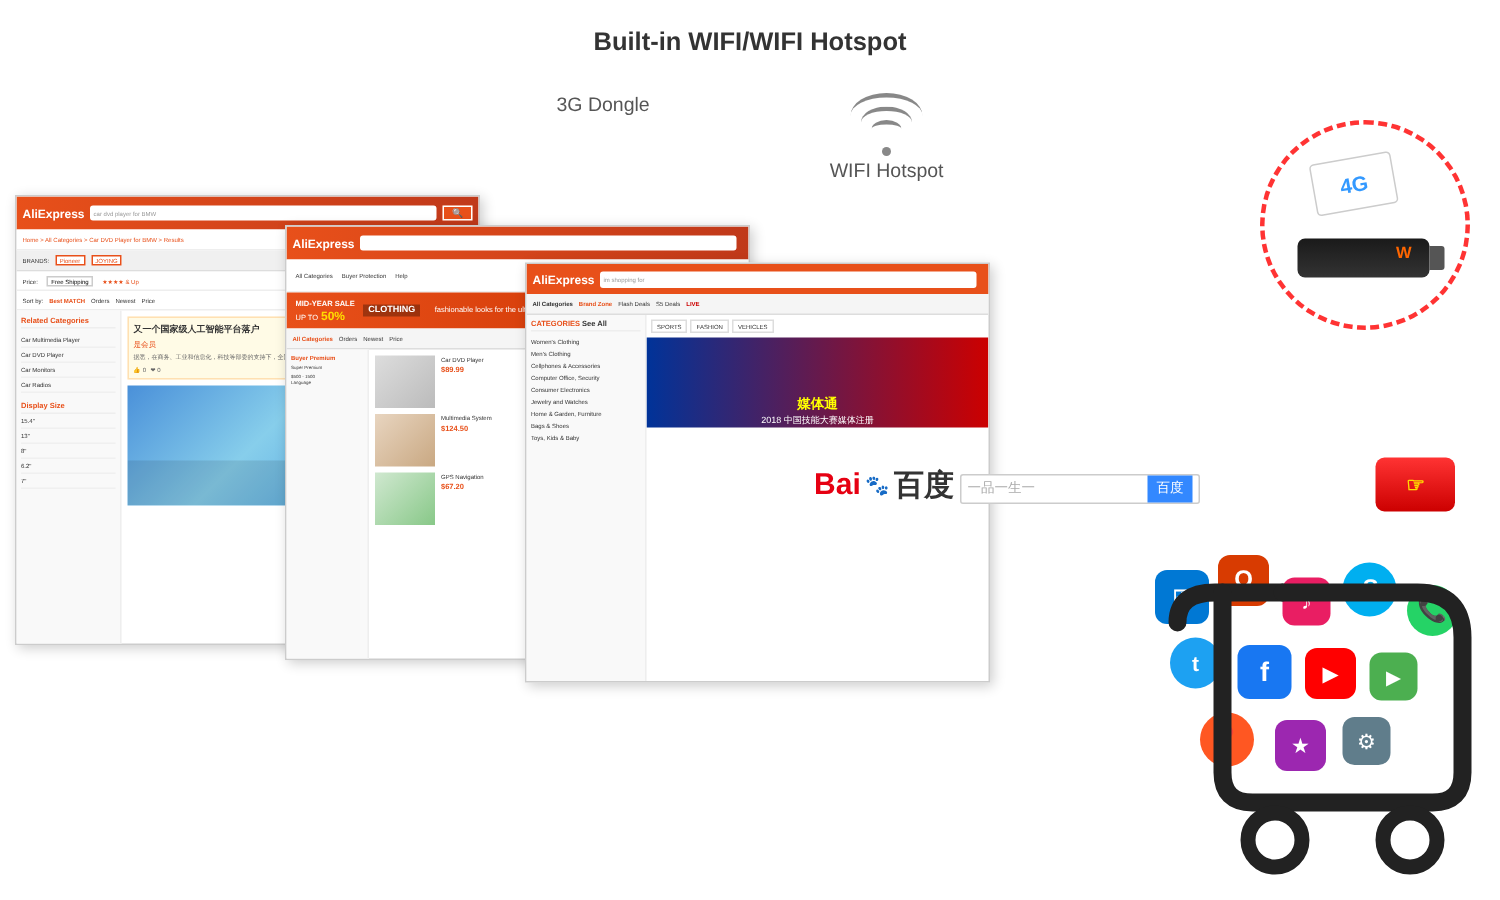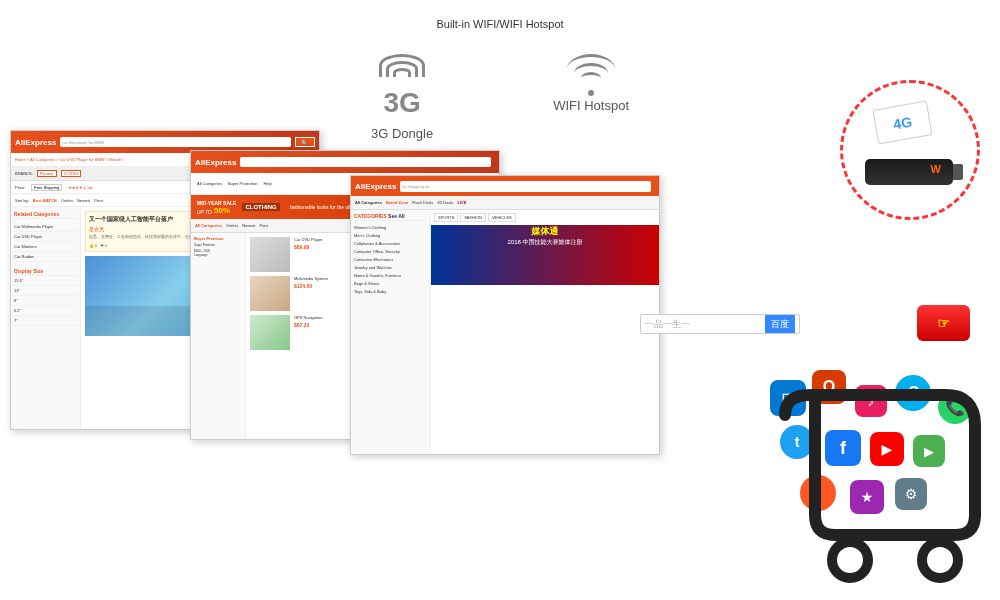--- a/index.html
+++ b/index.html
@@ -11,22 +11,22 @@
       overflow: hidden;
       position: relative;
     }
 
     
     .header-section {
       text-align: center;
       padding: 18px 0 10px;
     }
     .header-title {
-      font-size: 11px;
-      font-weight: 400;
+      font-size: 17px;
+      font-weight: 700;
       color: #333;
       margin-bottom: 4px;
     }
     .header-subtitle {
       font-size: 17px;
       font-weight: 400;
       color: #333;
     }
 
     
@@ -297,21 +297,21 @@
       right: 10px;
       bottom: 60px;
       width: 220px;
       height: 160px;
     }
 
     .media-banner {
       background: linear-gradient(to right, #003399, #cc0000);
       height: 60px;
       display: flex;
-      align-items: flex-start;
+      align-items: flex-end;
       justify-content: center;
     }
     .media-text {
       font-size: 9px;
       font-weight: bold;
       color: #ffff00;
       text-align: center;
     }
     .media-subtext {
       font-size: 6px;
@@ -438,28 +438,20 @@
   </style>
 </head>
 <body>
 
 <div class="header-section">
   <div class="header-title">Built-in WIFI/WIFI Hotspot</div>
 </div>
 
 <div class="icons-section">
   <div class="icon-item">
-    <div class="signal-3g">
-      <div class="three-g-arcs">
-        <div class="arc arc-outer"></div>
-        <div class="arc arc-middle"></div>
-        <div class="arc arc-inner"></div>
-      </div>
-      <div class="three-g-label">3G</div>
-    </div>
     <span>3G Dongle</span>
   </div>
 
   <div class="icon-item">
     <div class="wifi-arcs">
       <div class="wifi-arc wifi-arc-1"></div>
       <div class="wifi-arc wifi-arc-2"></div>
       <div class="wifi-arc wifi-arc-3"></div>
       <div class="wifi-dot"></div>
     </div>
@@ -647,20 +639,25 @@
     <div style="position:absolute; bottom:5px; left:5px; width:88px; height:26px; background:linear-gradient(to bottom, #1a1a1a, #333); border-radius:5px; z-index:1;">
 
       <div style="position:absolute; top:4px; right:12px; color:#ff6600; font-size:11px; font-weight:bold;">W</div>
 
       <div style="position:absolute; right:-10px; top:5px; width:10px; height:16px; background:#555; border-radius:0 2px 2px 0;"></div>
     </div>
   </div>
 </div>
 
 <div class="baidu-section">
+  <div style="display:flex; align-items:center; gap:3px;">
+    <span style="font-size:20px; color:#e60012; font-weight:bold;">Bai</span>
+    <span style="font-size:13px; color:#e60012;">🐾</span>
+    <span style="font-size:20px; font-weight:bold; color:#333;">百度</span>
+  </div>
   <div style="margin-top:4px; width:160px; height:20px; background:#fff; border:1px solid #ccc; border-radius:2px; display:flex; align-items:center; padding:0 4px;">
     <span style="font-size:9px; color:#aaa;">一品一生一</span>
     <div style="margin-left:auto; width:30px; height:18px; background:#3388ff; display:flex; align-items:center; justify-content:center; cursor:pointer;">
       <span style="font-size:9px; color:white;">百度</span>
     </div>
   </div>
 </div>
 
 <button class="buy-now-btn">
   <span class="cursor-icon">☞</span>

